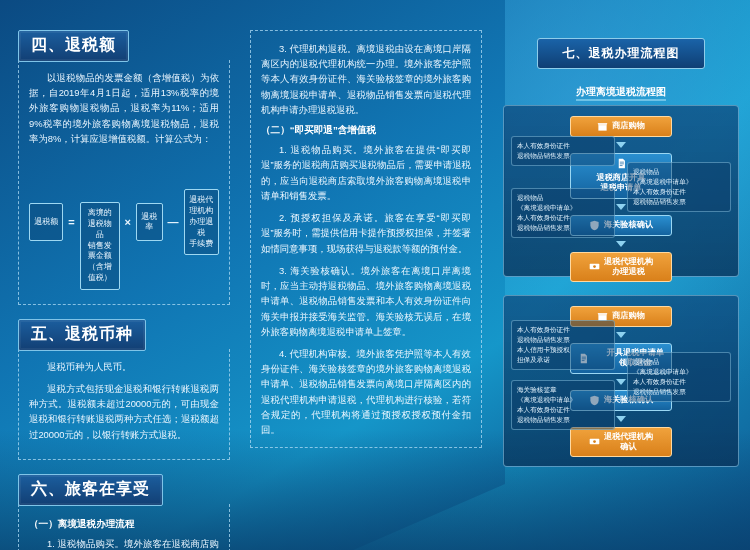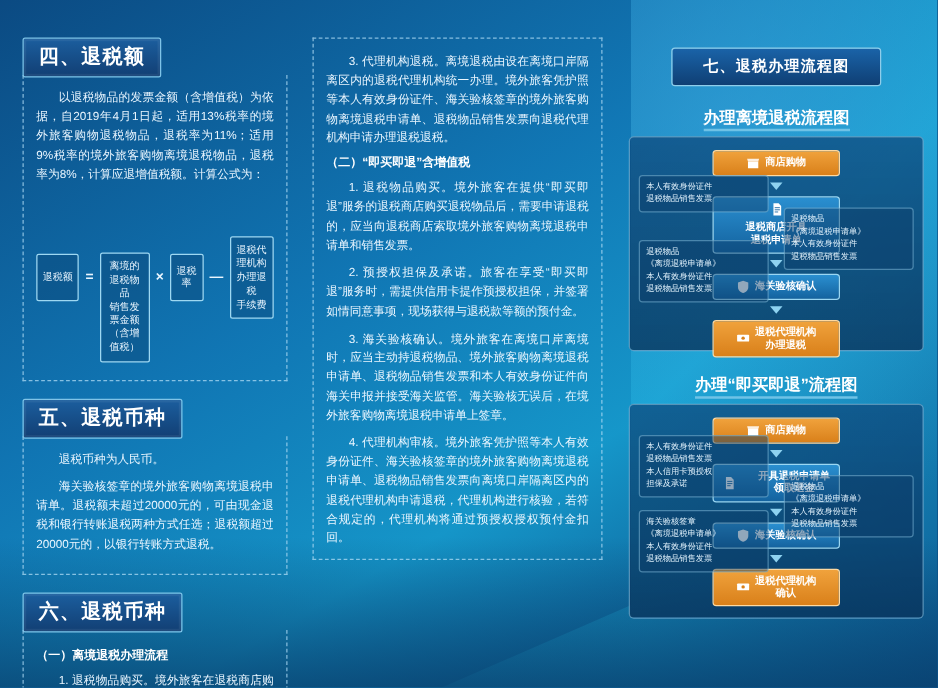--- a/index.html
+++ b/index.html
@@ -70,21 +70,21 @@
 
   
   .rt-head{
     width:166px;margin:0 auto;text-align:center;
     background:linear-gradient(180deg,#1a63a8,#0f3f74);
     border:1px solid #8fcdea;border-radius:3px;
     color:#fff;font-size:12px;font-weight:bold;padding:6px 0;
     letter-spacing:1px;
   }
   .flow-title{
-    text-align:center;color:#ffffff;font-size:13px;font-weight:bold;
+    text-align:center;color:#ffffff;font-size:10px;font-weight:bold;
     margin:0 0 6px 0;
   }
   .flow-title span{border-bottom:2px solid #6fc2e6;padding-bottom:2px;}
   .flow-card{
     background:linear-gradient(180deg,rgba(13,74,126,.75),rgba(9,52,92,.8));
     border:1px solid rgba(150,210,240,.55);
     border-radius:4px;
     padding:10px 8px 12px 8px;
     position:relative;
   }
@@ -137,26 +137,26 @@
 办理退税
 手续费</div>
         </div>
       </div>
     </div>
 
     <div style="margin-top:14px;">
       <div class="sec-head">五、退税币种</div>
       <div class="dashbox">
         <p class="txt ind">退税币种为人民币。</p>
-        <p class="txt ind">海关验核签章的境外旅客购物离境退税申请单。退税额未超过20000元的，可由现金退税和银行转账退税两种方式任选；退税额超过20000元的，以银行转账方式退税。</p>
+        <p class="txt ind">退税方式包括现金退税和银行转账退税两种方式。退税额未超过20000元的，可由现金退税和银行转账退税两种方式任选；退税额超过20000元的，以银行转账方式退税。</p>
       </div>
     </div>
 
     <div style="margin-top:14px;">
-      <div class="sec-head">六、退税币种</div>
+      <div class="sec-head">六、旅客在享受</div>
       <div class="dashbox" style="border-bottom:none;">
         <div class="sub-t">（一）离境退税办理流程</div>
         <p class="txt ind">1. 退税物品购买。境外旅客在退税商店购买退税物品后，需要申请退税的，应向退税商店索取境外旅客购物离境退税申请单和销售发票。</p>
         <p class="txt ind">2. 海关验核确认。境外旅客在离境口岸离境时，应当主动持退税物品、境外旅客购物离境退税申请单、退税物品销售发票和本人有效身份证件向海关申报并接受海关监管。海关验核无误后，在境外旅客购物离境退税申请单上签章。</p>
       </div>
       
     </div>
   </div>
 
   <div class="col" style="left:250px;top:30px;width:232px;">
@@ -220,21 +220,20 @@
                 <circle cx="8" cy="8" r="2" fill="#d9801a"></circle>
               </svg>
             <span>退税代理机构
 办理退税</span>
           </div>
         </div>
       </div>
     </div>
 
     <div style="margin-top:18px;">
-      <div class="flow-title"><span>办理“即买即退”流程图</span></div>
       <div class="flow-card" style="height:148px;">
 
         <div class="side" style="left:7px;top:24px;white-space:pre-line;">本人有效身份证件
 退税物品销售发票
 本人信用卡预授权
 担保及承诺</div>
         <div class="side" style="left:7px;top:84px;white-space:pre-line;">海关验核签章
 《离境退税申请单》
 本人有效身份证件
 退税物品销售发票</div>

